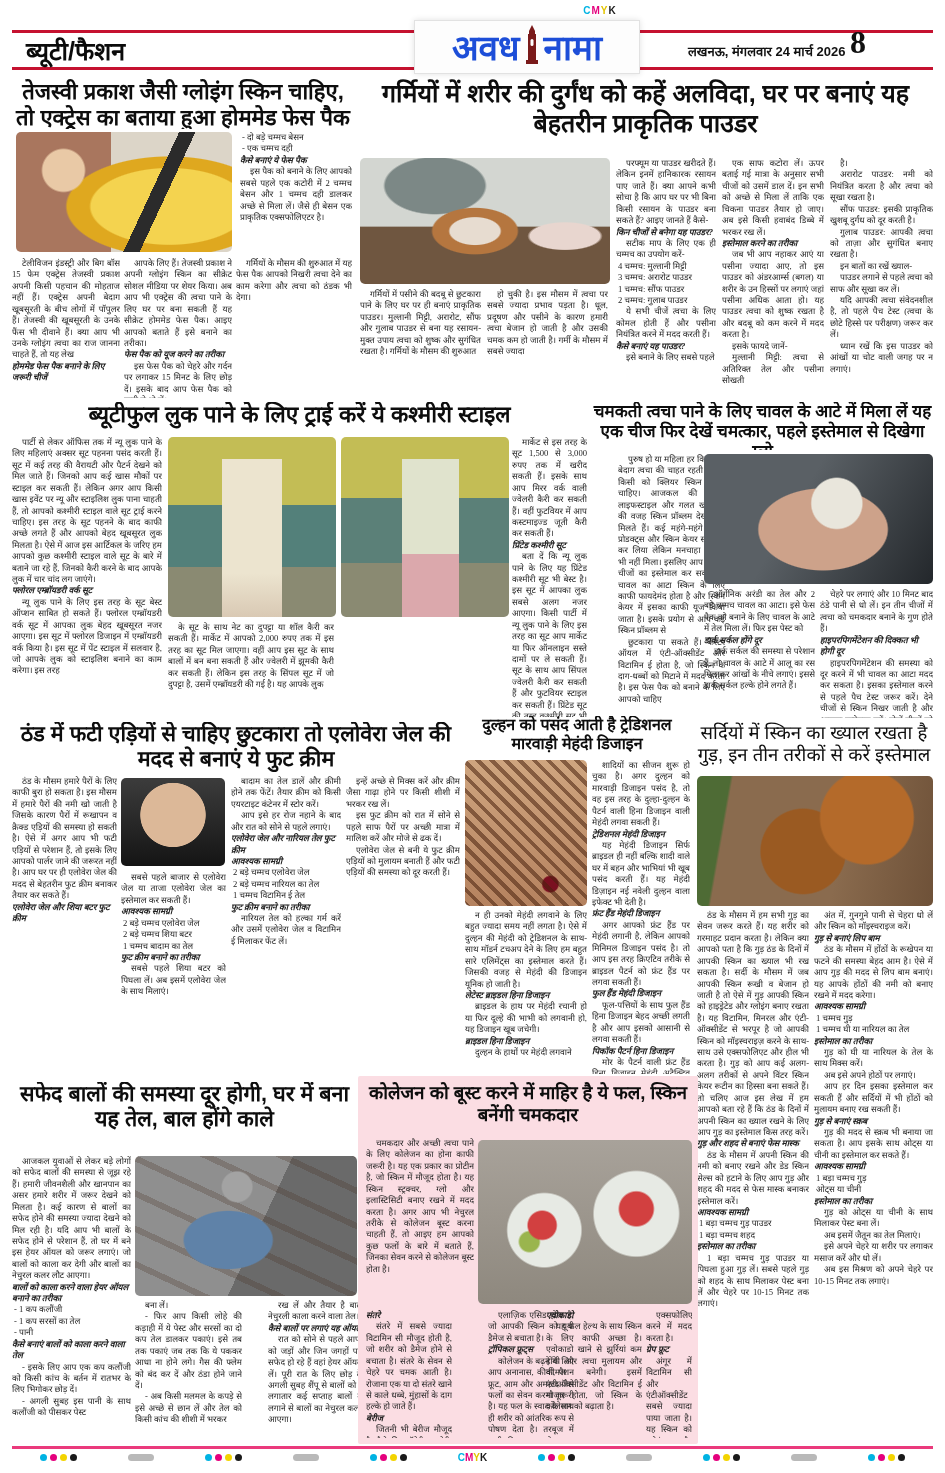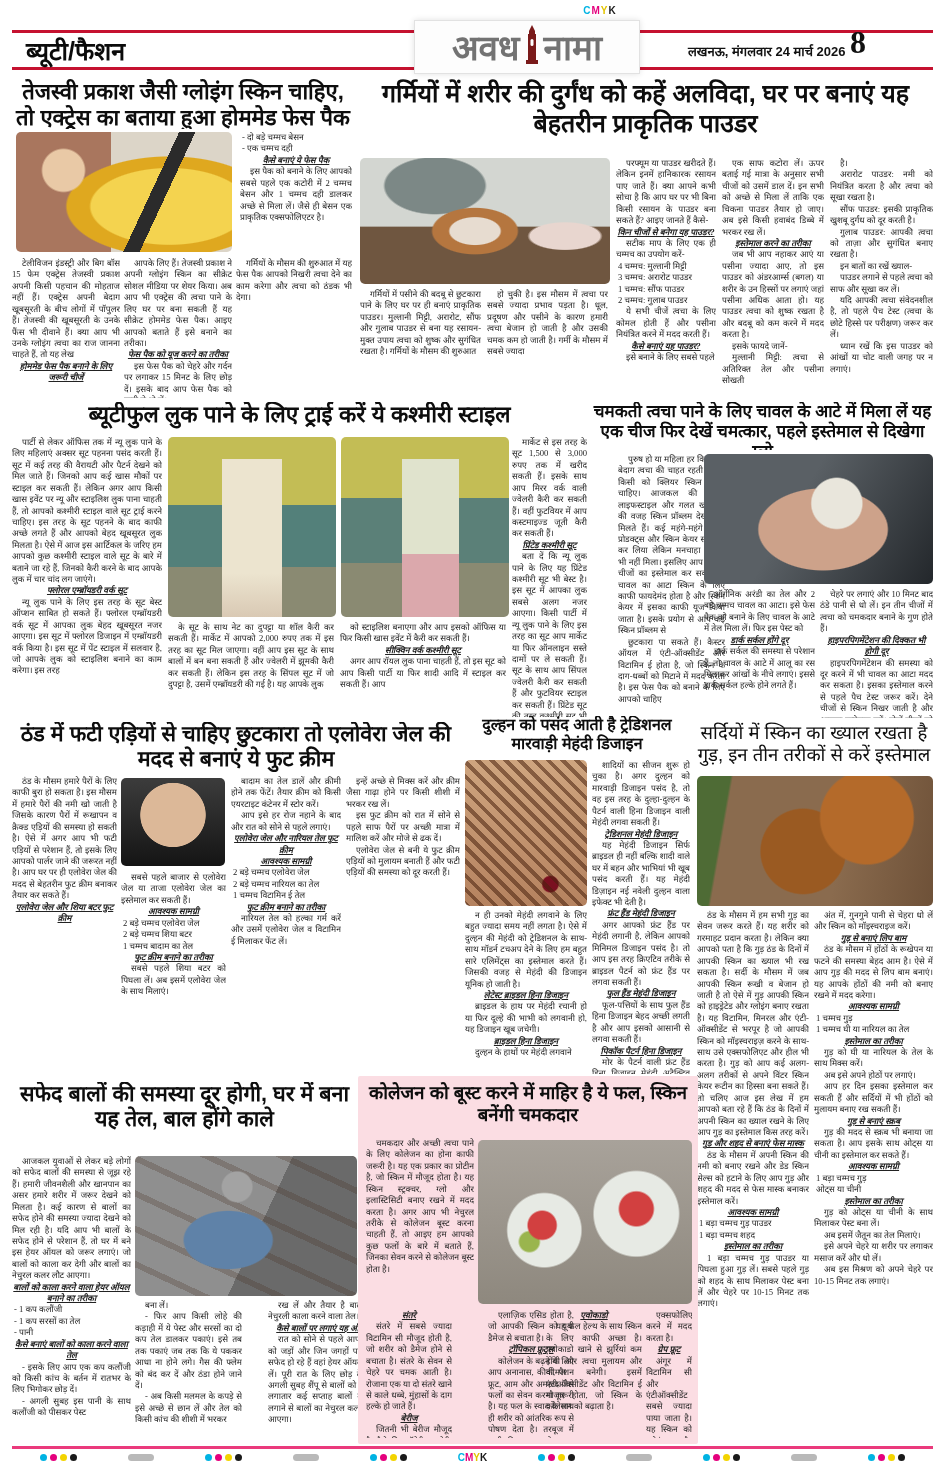--- a/index.html
+++ b/index.html
@@ -7,31 +7,31 @@
           font-family:"Liberation Serif","DejaVu Serif",serif; color:#1c1c1c; overflow:hidden; }
   .abs { position:absolute; }
   
   .redline { background:#c51230; height:3px; }
   .cmyk-top { font-family:"Liberation Sans",sans-serif; font-size:10px; font-weight:bold; letter-spacing:1px; text-align:center; }
   .cmyk-top .c, .cmyk-b .c { color:#00b3e3; } .cmyk-top .m, .cmyk-b .m { color:#e5007d; }
   .cmyk-top .y, .cmyk-b .y { color:#e3c400; } .cmyk-top .k, .cmyk-b .k { color:#1a1a1a; }
   .section-label { font-family:"Liberation Sans",sans-serif; font-weight:800; font-size:25px; color:#0b0b0b; }
   .masthead { background:#fdfdfd; border:1px solid #e2e2e2; box-shadow:0 0 6px rgba(0,0,0,.12);
               display:flex; align-items:center; justify-content:center; gap:3px; }
-  .masthead .mword { font-family:"Liberation Sans",sans-serif; font-weight:800; font-size:35px; color:#737373; line-height:1; }
+  .masthead .mword { font-family:"Liberation Sans",sans-serif; font-weight:800; font-size:35px; color:#1d4ed8; line-height:1; }
   .dateline { font-family:"Liberation Sans",sans-serif; font-weight:bold; font-size:13px; color:#111; }
   .pagenum { font-family:"Liberation Serif",serif; font-weight:bold; font-size:32px; color:#111; }
   
   .hl { font-family:"Liberation Sans",sans-serif; font-weight:800; color:#0d0d0d; text-align:center; line-height:1.18; overflow:hidden; }
   .hl.light { font-weight:500; }
   
   .col { font-size:8.6px; line-height:1.33; text-align:justify; overflow:hidden; color:#222; }
   .blk { margin:0; }
   .blk.p { text-indent:10px; }
-  .blk.h { font-weight:bold; font-style:italic; text-align:center; text-indent:0;text-decoration:underline; }
+  .blk.h { font-weight:bold; font-style:italic; text-align:left; text-indent:0; }
   .blk.li { text-indent:2px; }
   
   .ph { background-repeat:no-repeat; background-size:cover; border-radius:5px; }
   .ph1 { background-image:
       radial-gradient(circle at 22% 32%, #e9c9a6 0 11%, transparent 12%),
       linear-gradient(115deg, transparent 0 60%, #2b2b2b 60% 66%, transparent 66%),
       radial-gradient(ellipse at 71% 62%, #f4d34f 0 36%, #dfa81f 37% 47%, transparent 48%),
       linear-gradient(90deg, #a9765e 0 44%, #dcd5c8 44% 100%); }
   .ph2 { background-image:
       radial-gradient(ellipse at 46% 58%, #e7dcd0 0 13%, #b5763f 14% 22%, transparent 23%),
@@ -174,25 +174,20 @@
   <div class="abs ph ph-suit1" style="left:168px;top:437px;width:168px;height:180px;"></div>
   <div class="abs ph ph-suit2" style="left:341px;top:437px;width:168px;height:180px;"></div>
   <div class="abs col" style="left:512px;top:437px;width:75px;height:280px;">
       <div class="blk p">मार्केट से इस तरह के सूट 1,500 से 3,000 रुपए तक में खरीद सकती हैं। इसके साथ आप मिरर वर्क वाली ज्वेलरी कैरी कर सकती हैं। वहीं फुटवियर में आप कस्टमाइज्ड जूती कैरी कर सकती हैं।</div>
       <div class="blk h">प्रिंटेड कश्मीरी सूट</div>
       <div class="blk p">बता दें कि न्यू लुक पाने के लिए यह प्रिंटेड कश्मीरी सूट भी बेस्ट है। इस सूट में आपका लुक सबसे अलग नजर आएगा। किसी पार्टी में न्यू लुक पाने के लिए इस तरह का सूट आप मार्केट या फिर ऑनलाइन सस्ते दामों पर ले सकती हैं। सूट के साथ आप सिंपल ज्वेलरी कैरी कर सकती हैं और फुटवियर स्टाइल कर सकती हैं। प्रिंटेड सूट की तरह कश्मीरी सूट भी स्टाइलिश लुक बनाता है।</div>
     </div>
   <div class="abs col" style="left:168px;top:622px;width:166px;height:96px;">
       <div class="blk p">के सूट के साथ नेट का दुपट्टा या शॉल कैरी कर सकती हैं। मार्केट में आपको 2,000 रुपए तक में इस तरह का सूट मिल जाएगा। वहीं आप इस सूट के साथ बालों में बन बना सकती हैं और ज्वेलरी में झूमकी कैरी कर सकती हैं। लेकिन इस तरह के सिंपल सूट में जो दुपट्टा है, उसमें एम्ब्रॉयडरी की गई है। यह आपके लुक</div>
     </div>
-  <div class="abs col" style="left:340px;top:622px;width:166px;height:96px;">
-      <div class="blk p">को स्टाइलिश बनाएगा और आप इसको ऑफिस या फिर किसी खास इवेंट में कैरी कर सकती हैं।</div>
-      <div class="blk h">सीक्विन वर्क कश्मीरी सूट</div>
-      <div class="blk p">अगर आप रॉयल लुक पाना चाहती हैं, तो इस सूट को आप किसी पार्टी या फिर शादी आदि में स्टाइल कर सकती हैं। आप</div>
-    </div>
 
   <div class="abs hl" style="left:592px;top:402px;width:341px;height:48px;font-size:17px;">चमकती त्वचा पाने के लिए चावल के आटे में मिला लें यह एक चीज फिर देखें चमत्कार, पहले इस्तेमाल से दिखेगा ग्लो</div>
   <div class="abs col" style="left:592px;top:454px;width:107px;height:264px;margin-left:26px;">
       <div class="blk p">पुरुष हो या महिला हर किसी को बेदाग त्वचा की चाहत रहती है। हर किसी को क्लियर स्किन जरूर चाहिए। आजकल की खराब लाइफस्टाइल और गलत खानपान की वजह स्किन प्रॉब्लम देखने को मिलते हैं। कई महंगे-महंगे स्किन प्रोडक्ट्स और स्किन केयर सब ट्राई कर लिया लेकिन मनचाहा रिजल्ट भी नहीं मिला। इसलिए आप नेचुरल चीजों का इस्तेमाल कर सकते हैं। चावल का आटा स्किन के लिए काफी फायदेमंद होता है और स्किन केयर में इसका काफी यूज किया जाता है। इसके प्रयोग से आप कई स्किन प्रॉब्लम से</div>
       <div class="blk p">छुटकारा पा सकते हैं। कैस्टर ऑयल में एंटी-ऑक्सीडेंट और विटामिन ई होता है, जो स्किन के दाग-धब्बों को मिटाने में मदद करता है। इस फेस पैक को बनाने के लिए आपको चाहिए</div>
     </div>
   <div class="abs ph ph4" style="left:704px;top:454px;width:229px;height:130px;"></div>
   <div class="abs col" style="left:704px;top:589px;width:111px;height:129px;">
       <div class="blk p">ऑर्गेनिक अरंडी का तेल और 2 बड़े चम्मच चावल का आटा। इसे फेस पैक को बनाने के लिए चावल के आटे में तेल मिला लें। फिर इस पेस्ट को</div>
       <div class="blk h">डार्क सर्कल होंगे दूर</div>

